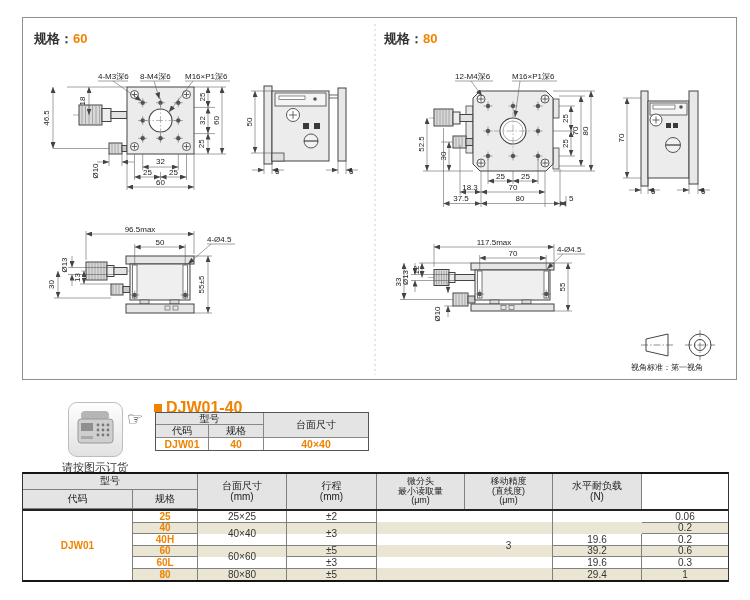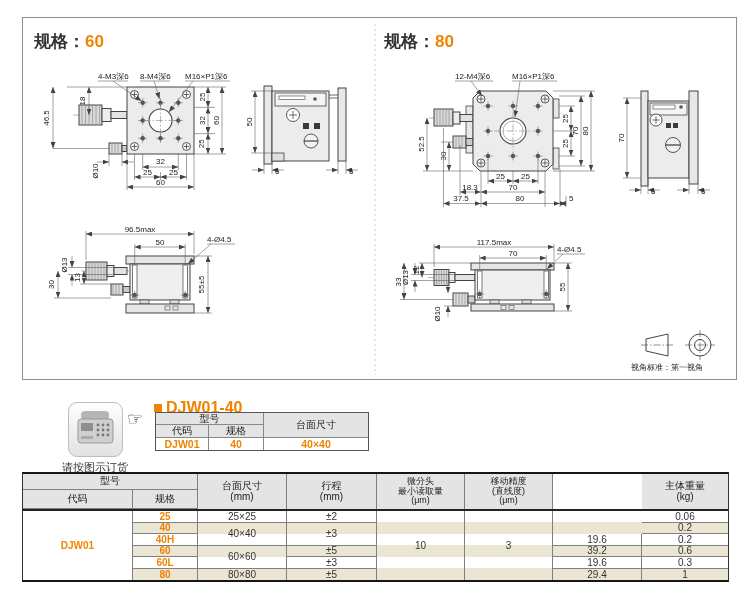--- a/index.html
+++ b/index.html
@@ -1,18 +1,18 @@
 <!DOCTYPE html>
 <html><head>
 <meta charset="utf-8">
 <style>
   * { margin:0; padding:0; box-sizing:border-box; }
   body { width:750px; height:600px; background:#fff; font-family:"Liberation Sans",sans-serif; position:relative; overflow:hidden; }
   .frame { position:absolute; left:22px; top:17px; width:715px; height:363px; border:1px solid #8f8f8f; background:#fff; }
-  .spec-title { position:absolute; font-size:17px; font-weight:bold; color:#333; }
+  .spec-title { position:absolute; font-size:13px; font-weight:bold; color:#333; }
   .spec-title .val { color:#f08300; }
   svg text { font-family:"Liberation Sans",sans-serif; font-size:8px; fill:#222; }
   .order-icon { position:absolute; left:68px; top:402px; width:55px; height:55px; border:1px solid #bdbdbd; border-radius:9px; background:linear-gradient(180deg,#fefefe,#e2e2e2); }
   .hand { position:absolute; left:127px; top:408px; font-size:18px; color:#333; font-family:"DejaVu Sans",sans-serif; }
   .order-note { position:absolute; left:62px; top:460px; font-size:11px; color:#333; }
   .model-head { position:absolute; left:154px; top:399px; display:flex; align-items:center; gap:4px; }
   .model-head .sq { width:8px; height:8px; background:#f08300; }
   .model-head .t { font-size:16px; font-weight:bold; color:#f08300; }
   .mini-table { position:absolute; left:155px; top:412px; display:grid; grid-template-columns:53px 55px 104px; grid-template-rows:12px 13px 12px; border:1px solid #555; background:#fff; }
   .mini-table .c { border-right:1px solid #888; border-bottom:1px solid #888; display:flex; align-items:center; justify-content:center; font-size:10px; color:#222; }
@@ -462,43 +462,42 @@
     <div class="hc lr small" style="grid-column:5;grid-row:1/3;">
         <span>微分头</span>
         <span>最小读取量</span>
         <span>(μm)</span>
       </div>
     <div class="hc lr small" style="grid-column:6;grid-row:1/3;">
         <span>移动精度</span>
         <span>(直线度)</span>
         <span>(μm)</span>
       </div>
-    <div class="hc lr lc" style="grid-column:8;grid-row:1/3;">
-        <span>主体重量</span>
-        <span>(kg)</span>
+    <div class="hc lr" style="grid-column:7;grid-row:1/3;">
+        <span>水平耐负载</span>
+        <span>(N)</span>
       </div>
   </div>
   <div class="stbody">
     <div class="c od code-cell lr" style="grid-column:1;grid-row:1/7;">DJW01</div>
     <div class="c od" style="grid-column:2;grid-row:1;">25</div>
     <div class="c od" style="grid-column:2;grid-row:2;">40</div>
     <div class="c od" style="grid-column:2;grid-row:3;">40H</div>
     <div class="c od" style="grid-column:2;grid-row:4;">60</div>
     <div class="c od" style="grid-column:2;grid-row:5;">60L</div>
     <div class="c od lr" style="grid-column:2;grid-row:6;">80</div>
     <div class="c" style="grid-column:3;grid-row:1;">25×25</div>
     <div class="c" style="grid-column:3;grid-row:2/4;">40×40</div>
     <div class="c" style="grid-column:3;grid-row:4/6;">60×60</div>
     <div class="c lr" style="grid-column:3;grid-row:6;">80×80</div>
     <div class="c" style="grid-column:4;grid-row:1;">±2</div>
     <div class="c" style="grid-column:4;grid-row:2/4;">±3</div>
     <div class="c" style="grid-column:4;grid-row:4;">±5</div>
     <div class="c" style="grid-column:4;grid-row:5;">±3</div>
     <div class="c lr" style="grid-column:4;grid-row:6;">±5</div>
-    <div class="c lr" style="grid-column:5;grid-row:1/7;">10</div>
     <div class="c lr" style="grid-column:6;grid-row:1/7;">3</div>
     <div class="c" style="grid-column:7;grid-row:3;">19.6</div>
     <div class="c" style="grid-column:7;grid-row:4;">39.2</div>
     <div class="c" style="grid-column:7;grid-row:5;">19.6</div>
     <div class="c lr" style="grid-column:7;grid-row:6;">29.4</div>
     <div class="c lc" style="grid-column:8;grid-row:1;">0.06</div>
     <div class="c lc" style="grid-column:8;grid-row:2;">0.2</div>
     <div class="c lc" style="grid-column:8;grid-row:3;">0.2</div>
     <div class="c lc" style="grid-column:8;grid-row:4;">0.6</div>
     <div class="c lc" style="grid-column:8;grid-row:5;">0.3</div>

